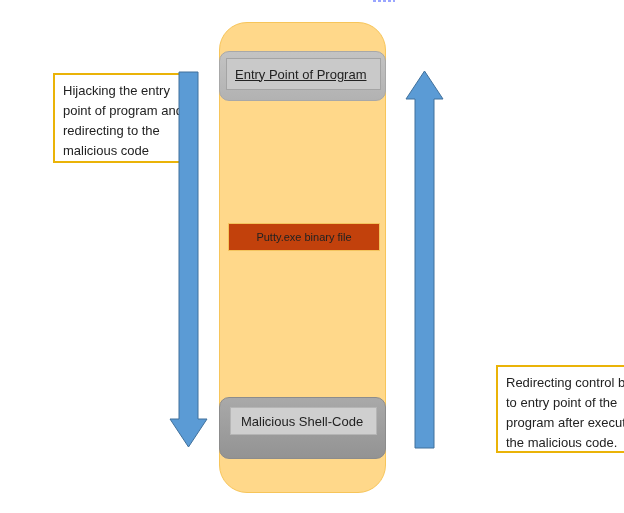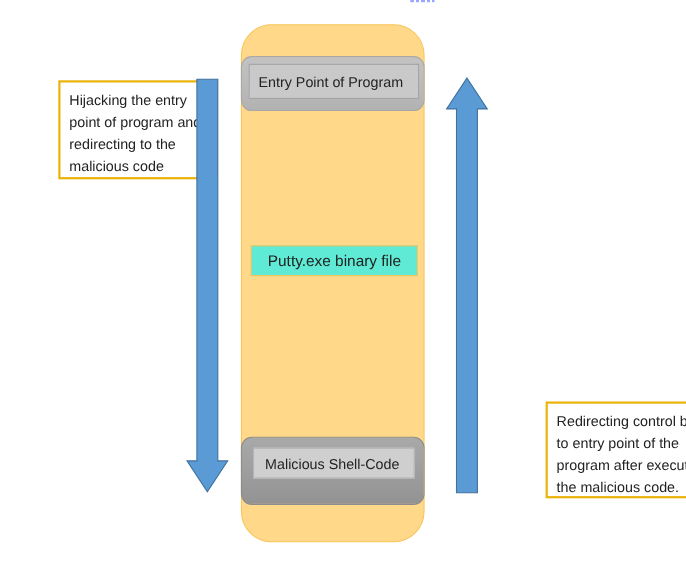--- a/index.html
+++ b/index.html
@@ -17,27 +17,27 @@
     }
     .bar-top { top: 51px; height: 50px;
       background: linear-gradient(#c3c3c3, #b2b2b2); border: 1px solid #a8a8a8; }
     .bar-bot { top: 397px; height: 62px;
       background: linear-gradient(#a9a9a9, #939393); border: 1px solid #8c8c8c; }
     .inner {
       box-sizing: border-box; display: flex; align-items: center;
       font-size: 13px; color: #222;
     }
     .inner-top { left: 226px; top: 58px; width: 155px; height: 32px;
-      background: #c9c9c9; border: 1px solid #a4a4a4; padding-left: 8px; }
+      background: #c9c9c9; border: 1px solid #a4a4a4; padding-left: 8px; text-decoration: underline; }
     .inner-bot { left: 230px; top: 407px; width: 147px; height: 28px;
       background: #cfcfcf; border: 1px solid #b5b5b5; padding-left: 10px; text-align: center; }
     .file-box { left: 228px; top: 223px; width: 152px; height: 28px;
-      box-sizing: border-box; border: 1px solid #f4c45e; background: #5eead4;
+      box-sizing: border-box; border: 1px solid #f4c45e; background: #c2410c;
       display: flex; align-items: center; justify-content: center;
-      font-size: 14px; color: #222; }
+      font-size: 11px; color: #222; }
     .note {
       box-sizing: border-box; background: #ffffff; border: 2px solid #eab308;
       font-size: 13px; line-height: 20px; color: #222; padding: 6px 8px; margin-left: 44px;
     }
     .note-left { left: 9px; top: 73px; width: 145px; height: 90px; }
     .note-right { left: 452px; top: 365px; width: 163px; height: 88px; }
     .mark { left: 373px; top: 0px; width: 22px; height: 2px;
       background: repeating-linear-gradient(90deg, #9aa6ff 0 3px, transparent 3px 5px); }
     svg.arrow { position: absolute; overflow: visible; }
   </style>

